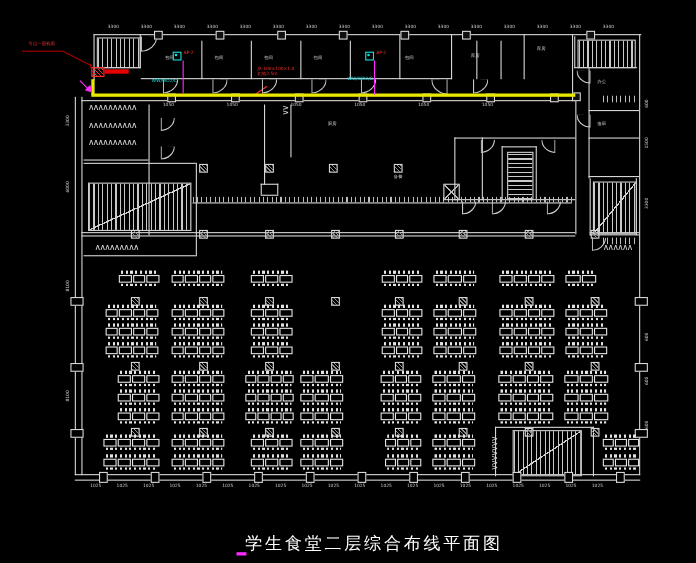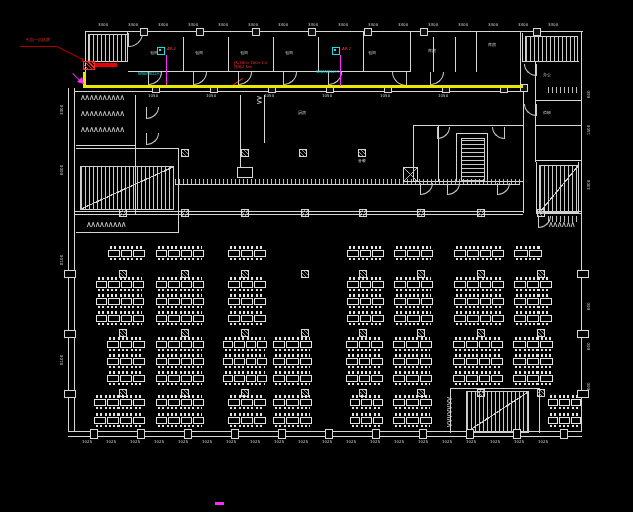--- a/index.html
+++ b/index.html
@@ -925,14 +925,15 @@
   <div class="cyan-sym" style="left:332px;top:47px;"></div>
   <div class="t4 annot-red" style="left:167px;top:46px;">AP-2</div>
   <div class="t4 annot-red" style="left:342px;top:46px;">AP-2</div>
   <div class="t4 annot-cyan" style="left:138px;top:71px;">WW/WD2/C</div>
   <div class="t4 annot-cyan" style="left:316px;top:69px;">WW/WD2/C</div>
   <div class="mag" style="left:166px;top:55px;width:1px;height:30px;"></div>
   <div class="mag" style="left:340px;top:55px;width:1px;height:31px;"></div>
   <div class="maghead" style="left:77px;top:77px;width:7px;height:7px;"></div>
   <div class="mag" style="left:215px;top:502px;width:9px;height:3px;"></div>
 
+  <div class="caption">学生食堂二层综合布线平面图</div>
 
 </div>
 
 </body></html>

